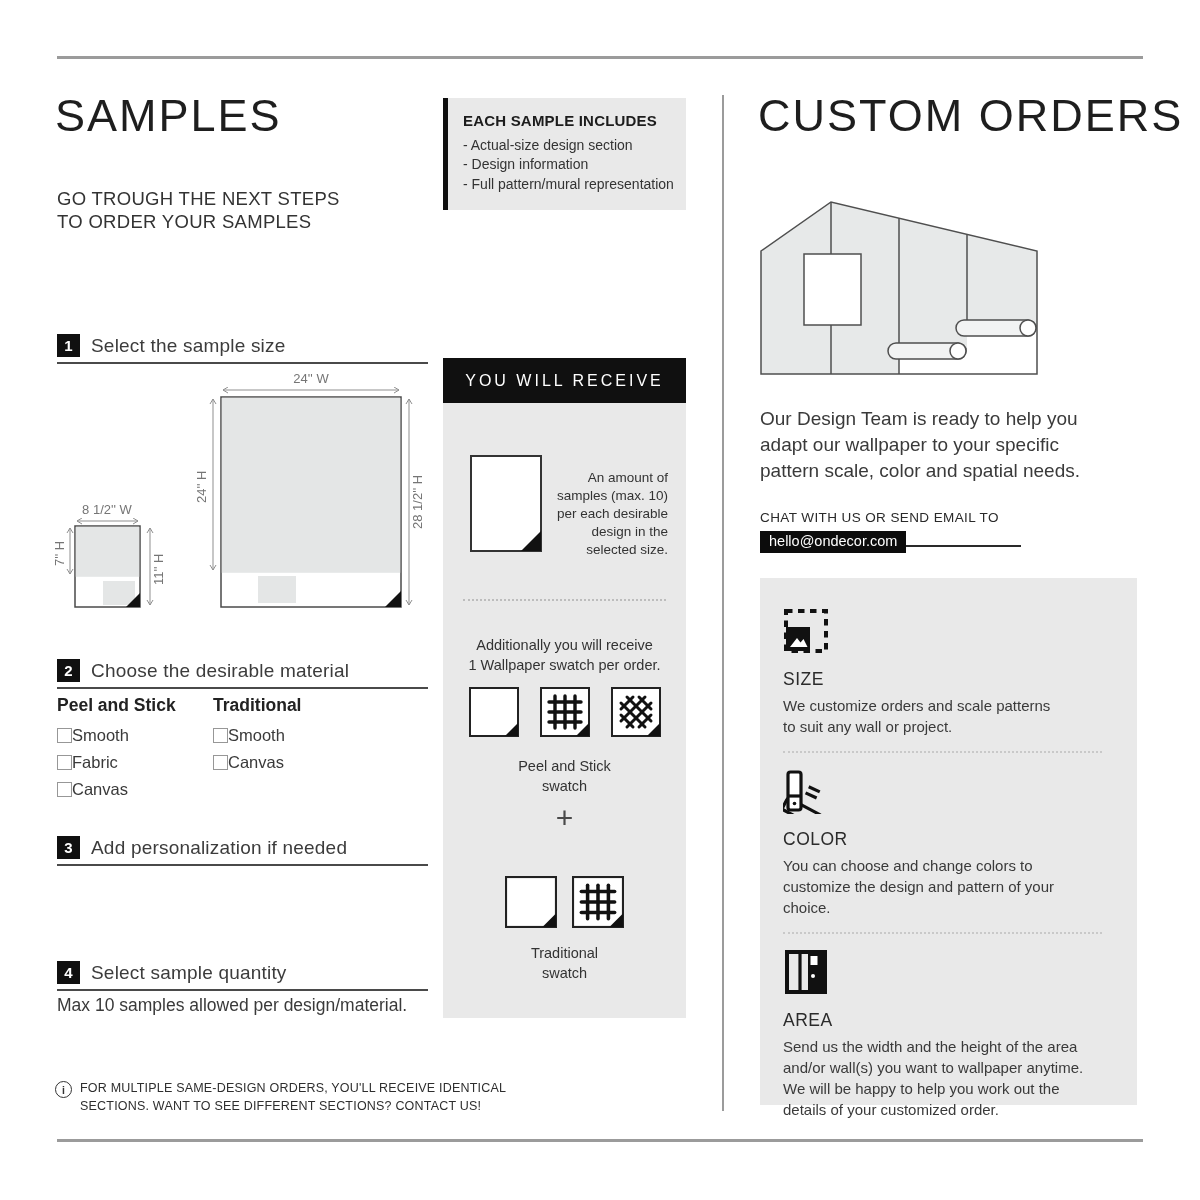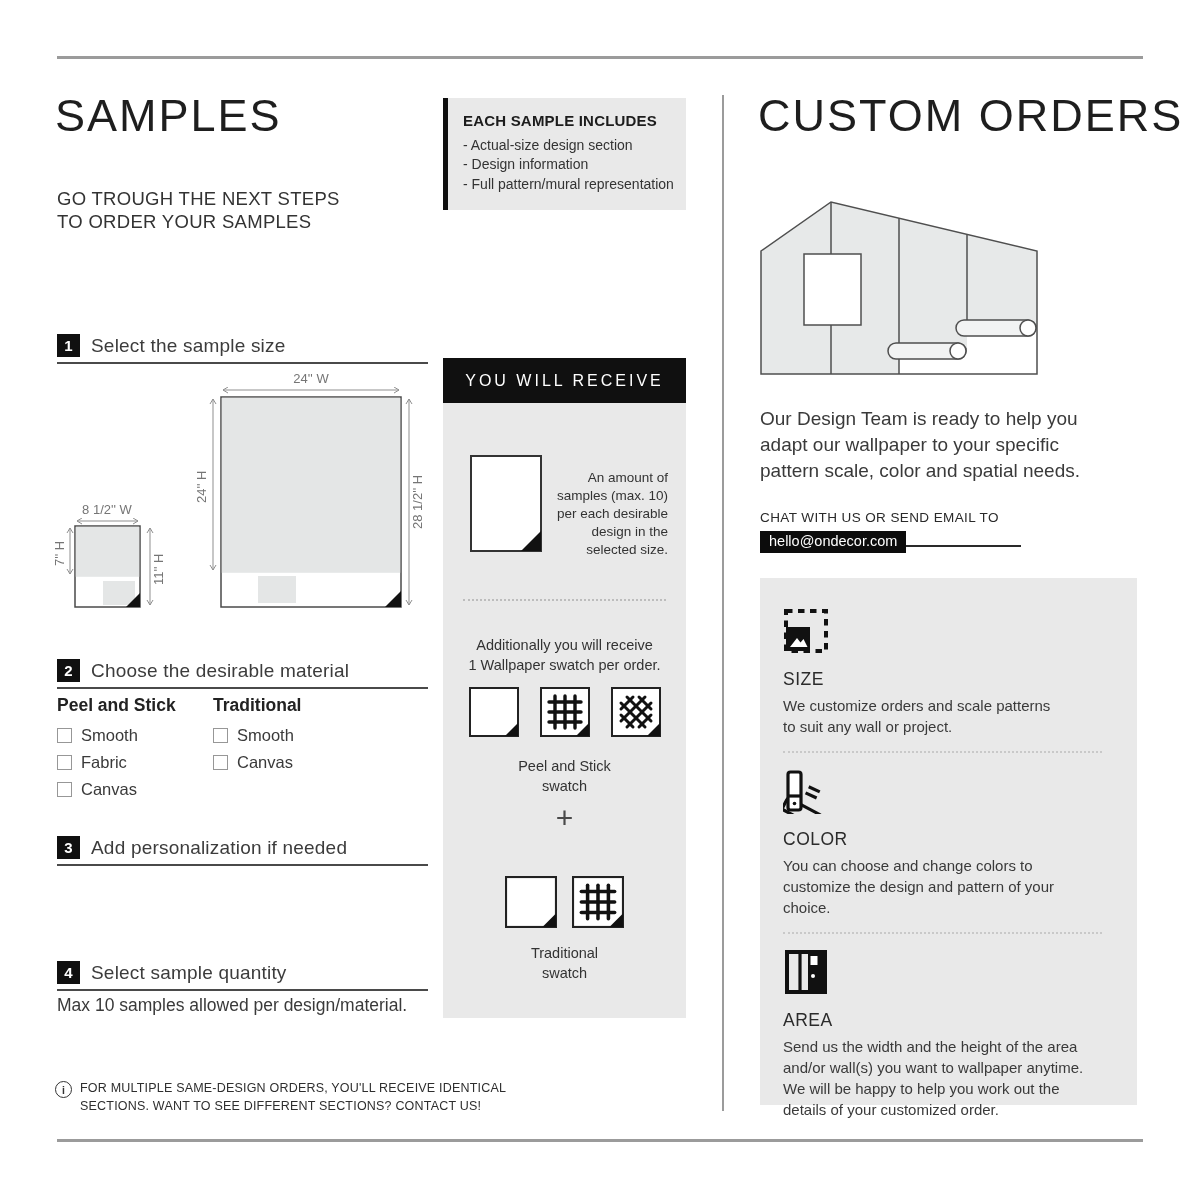--- a/index.html
+++ b/index.html
@@ -26,21 +26,21 @@
   .step-num{width:23px;height:23px;background:#101010;color:#fff;font-size:15px;font-weight:bold;
             display:flex;align-items:center;justify-content:center;flex:none;}
   .step-label{font-size:19px;color:#3c3c3c;letter-spacing:.2px;}
   #size-figure{left:50px;top:372px;}
   #step3-body{left:57px;top:871px;font-size:17.5px;line-height:1.25;color:#3a3a3a;}
   #step4-body{left:57px;top:995px;font-size:17.5px;color:#3a3a3a;}
 
   
   #mat-col1{left:57px;top:695px;} #mat-col2{left:213px;top:695px;}
   .mat-title{font-size:17.5px;font-weight:bold;color:#222;margin-bottom:10px;}
-  .mat-item{display:flex;align-items:center;gap:9px;margin-bottom:8px;font-size:16.5px;color:#3a3a3a;}
+  .mat-item{display:flex;align-items:center;margin-bottom:8px;font-size:16.5px;color:#3a3a3a;}
   .checkbox{width:13px;height:13px;border:1.5px solid #979797;background:#fff;flex:none;}
 
   
   #footer-note{left:55px;top:1079px;display:flex;gap:8px;align-items:flex-start;}
   .info-circle{width:15px;height:15px;border:1.5px solid #333;border-radius:50%;font-size:10.5px;font-weight:bold;
                display:flex;align-items:center;justify-content:center;color:#333;flex:none;margin-top:2px;}
   #footer-text{font-size:12.5px;line-height:1.45;letter-spacing:.2px;color:#2e2e2e;}
 
   
   #includes-box{left:443px;top:98px;width:243px;background:#e9e9e9;border-left:5px solid #0f0f0f;

